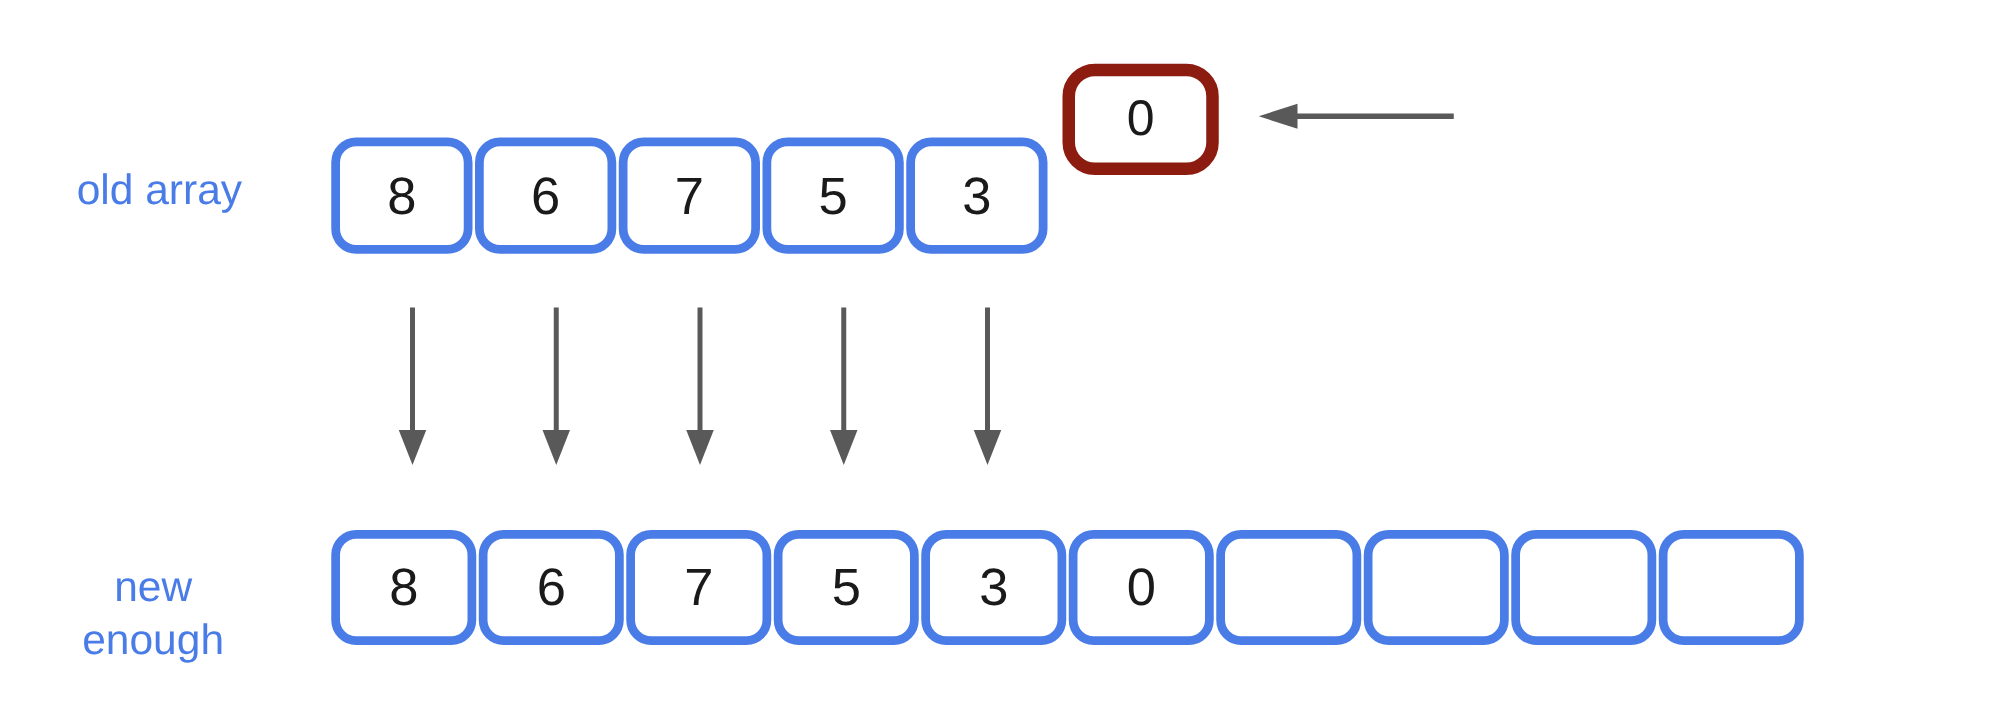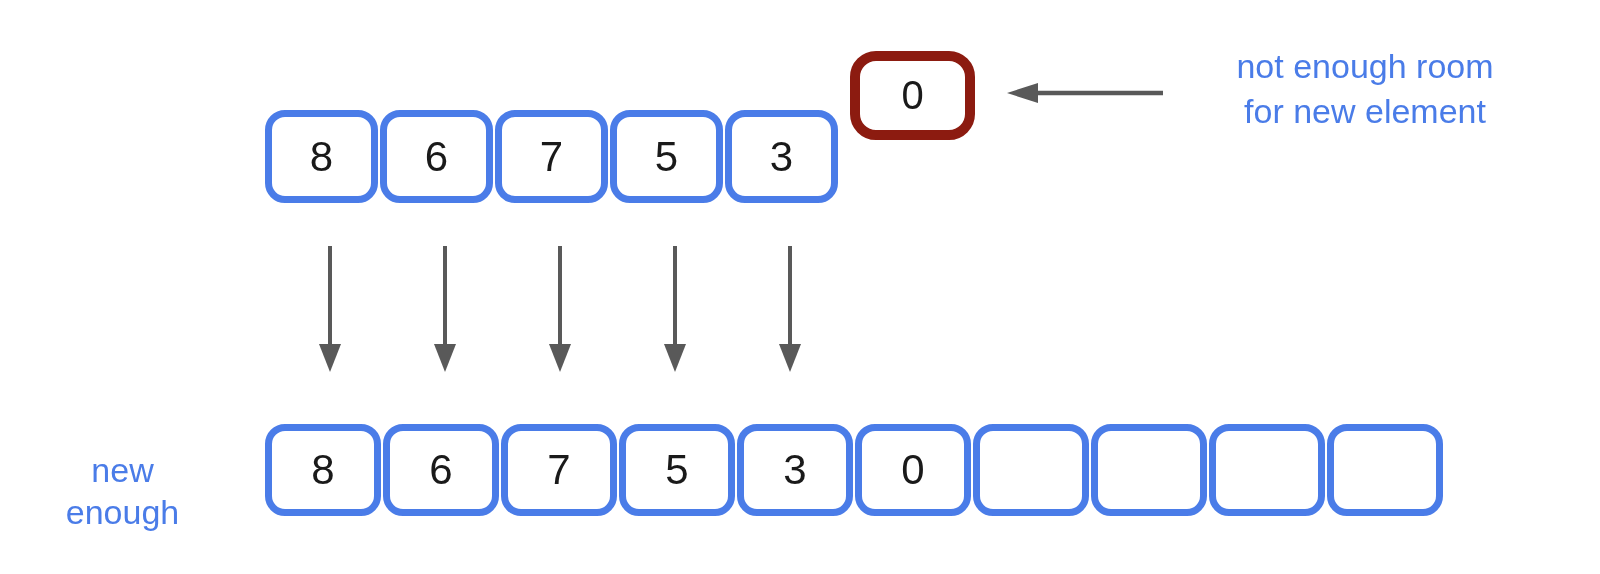--- a/index.html
+++ b/index.html
@@ -73,20 +73,21 @@
     pointer-events:none;
   }
   .arrows-layer line{stroke:var(--arrow-gray);}
   .arrows-layer polygon{fill:var(--arrow-gray);}
 </style>
 </head>
 <body>
 
 <div class="canvas">
 
+  <div class="row-label old">old array</div>
 
   <div class="array-row old">
     <div class="cell">
         <span>8</span>
       </div>
     <div class="cell">
         <span>6</span>
       </div>
     <div class="cell">
         <span>7</span>
@@ -96,24 +97,20 @@
       </div>
     <div class="cell">
         <span>3</span>
       </div>
   </div>
 
   <div class="overflow-box">
     <span>0</span>
   </div>
 
-  <div class="annotation">
-    <div>not enough room</div>
-    <div>for new element</div>
-  </div>
 
   <svg class="arrows-layer" viewBox="0 0 1600 574" xmlns="http://www.w3.org/2000/svg">
 
     <g>
       <line x1="1163" y1="93" x2="1036" y2="93" stroke-width="4.5"></line>
       <polygon points="1007,93 1038,83 1038,103"></polygon>
     </g>
 
     <g>
       <line x1="330" y1="246" x2="330" y2="345" stroke-width="4"></line>

